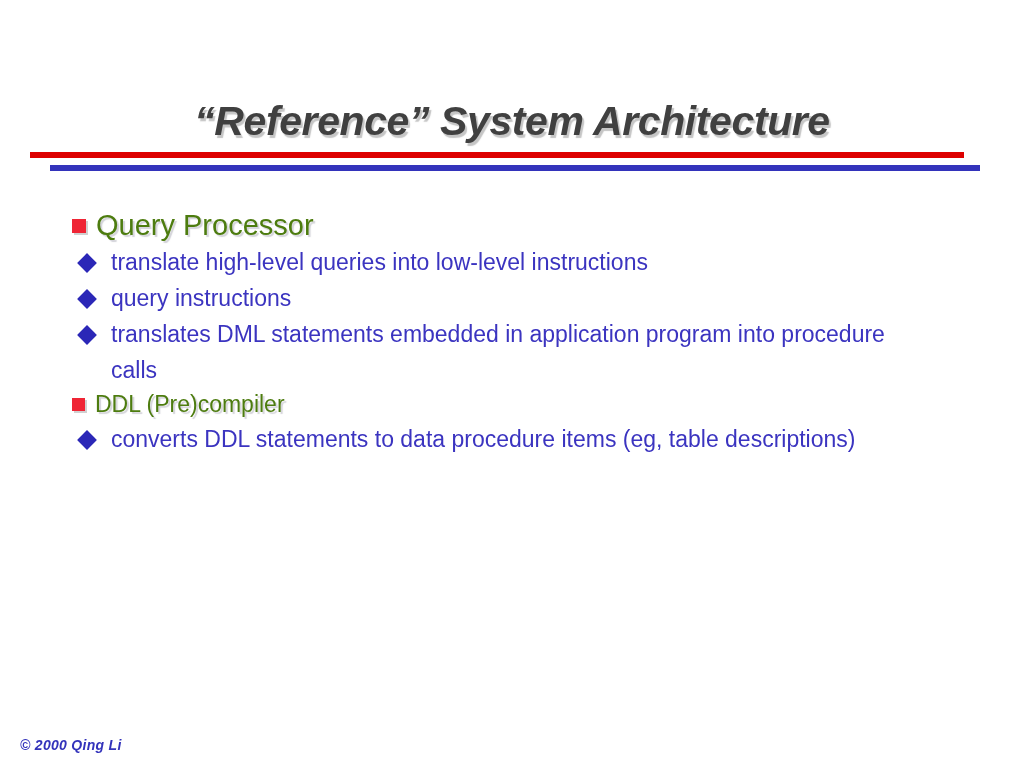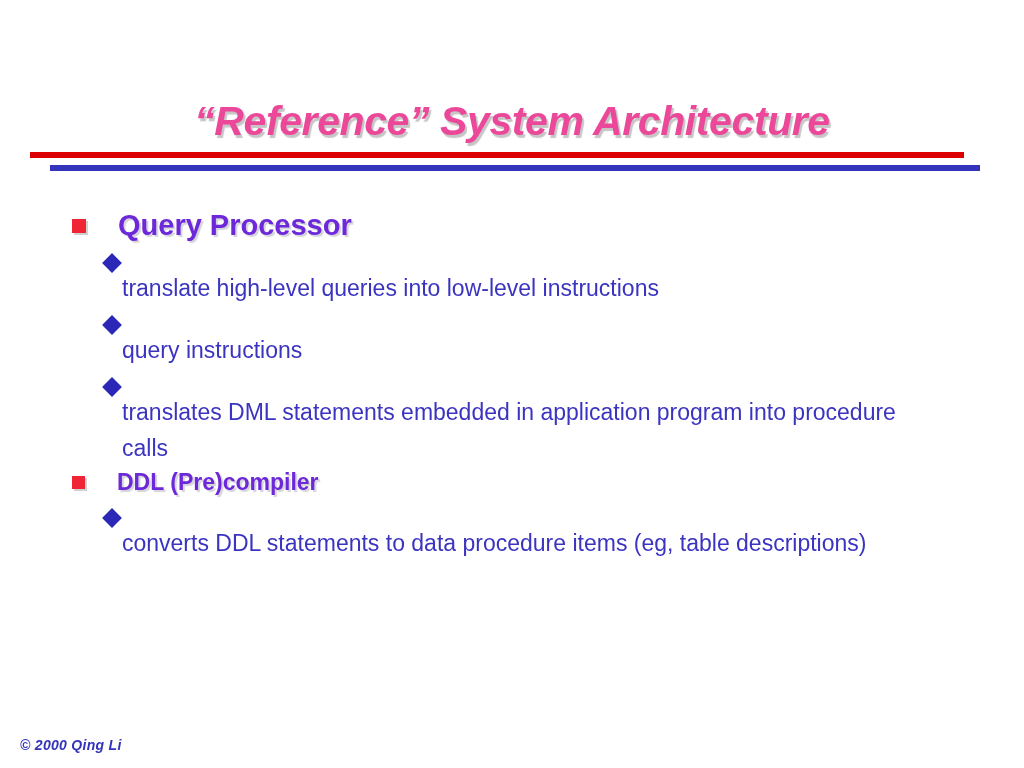--- a/index.html
+++ b/index.html
@@ -32,21 +32,21 @@
   .slide-title {
     position: absolute;
     left: 0;
     top: 0;
     width: 1024px;
     text-align: center;
     font-family: "Liberation Sans", sans-serif;
     font-size: 41px;
     font-weight: bold;
     font-style: italic;
-    color: #ec4899;
+    color: #404040;
     letter-spacing: -0.4px;
     white-space: nowrap;
     text-shadow: 2px 3px 1px rgba(150,150,150,0.55);
     line-height: 50px;
   }
   .rule-red {
     position: absolute;
     left: 30px;
     top: 152px;
     width: 934px;
@@ -84,23 +84,23 @@
   }
   .l1 .sq {
     flex: 0 0 auto;
     width: 14px;
     height: 14px;
     background: #ef2535;
     box-shadow: 2px 2px 0 rgba(170,170,170,0.55);
     margin-top: 12px;
   }
   .l1 .l1-text {
-    margin-left: 32px;
-    color: #6d28d9;
-    font-weight: bold;
+    margin-left: 10px;
+    color: #4d7c0f;
+    font-weight: normal;
     text-shadow: 2px 2px 1px rgba(175,175,185,0.55);
     line-height: 38px;
   }
   .l1.big .l1-text {
     font-size: 29px;
   }
   .l1.big .sq {
     margin-top: 13px;
   }
   .l1.small .l1-text {
@@ -111,23 +111,22 @@
     width: 13px;
     height: 13px;
     margin-top: 10px;
   }
 
   
   .l2 {
     position: relative;
     display: flex;
     align-items: flex-start;
-    padding-left: 105px;
+    padding-left: 80px;
     margin: 0;
-    flex-direction: column;
   }
   .l2 .dia {
     flex: 0 0 auto;
     width: 14px;
     height: 14px;
     background: #2b27b7;
     transform: rotate(45deg);
     margin-top: 12px;
   }
   .l2 .l2-text {

